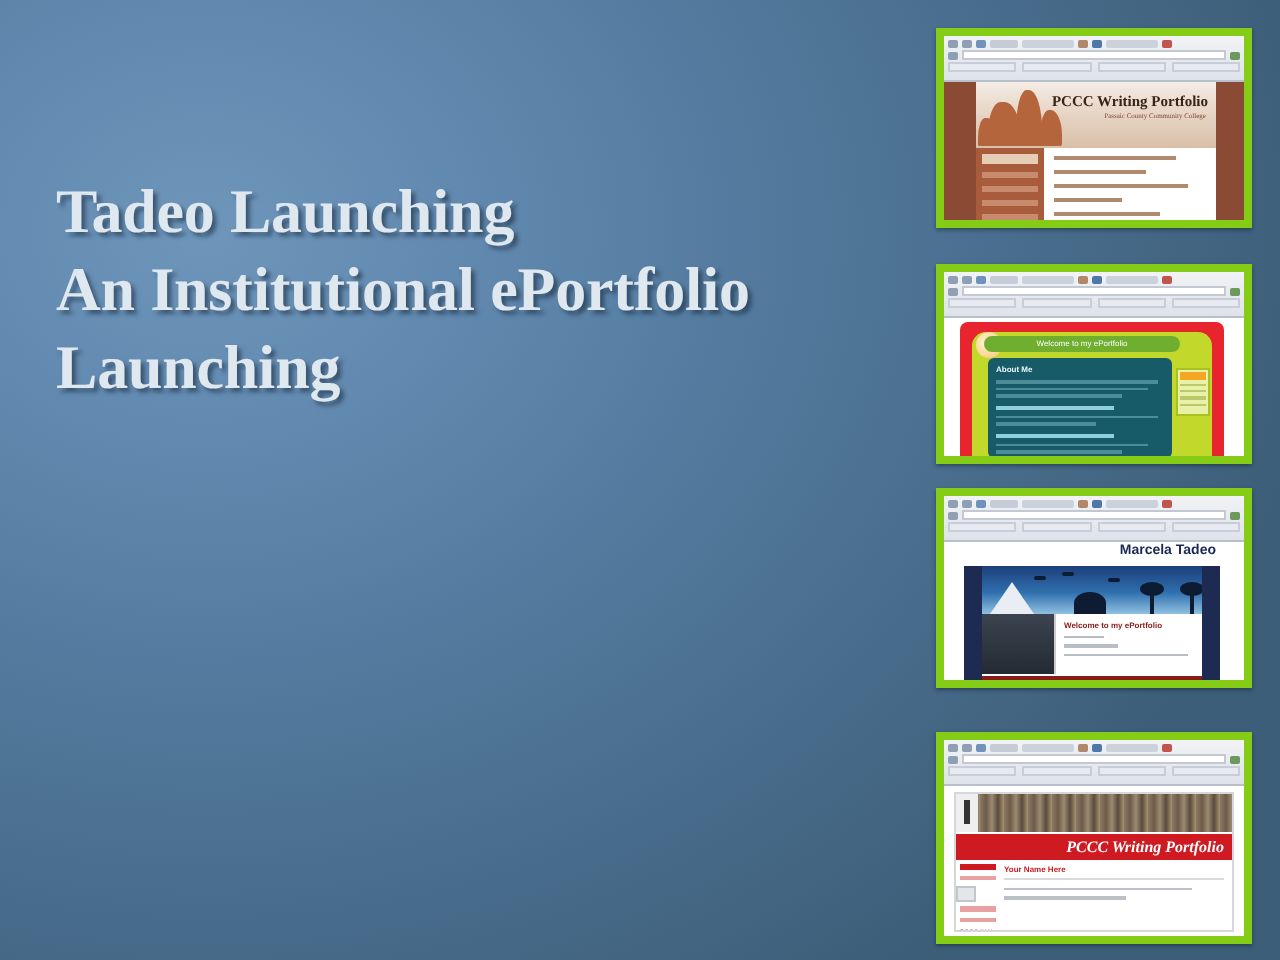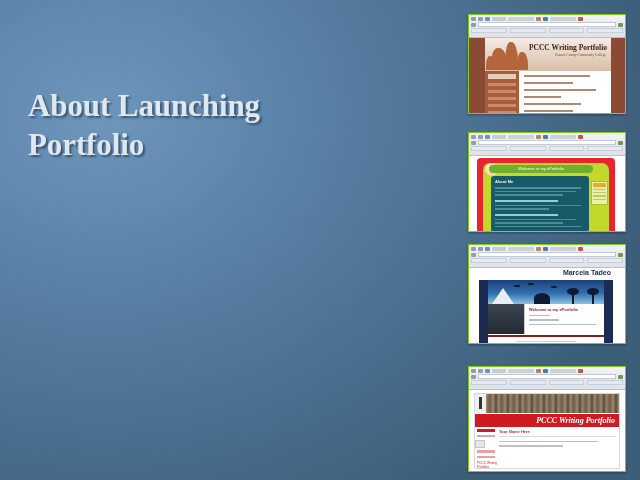--- a/index.html
+++ b/index.html
@@ -83,21 +83,21 @@
     position: absolute;
     left: 468px;
     top: 14px;
     z-index: 3;
     width: 160px;
   }
   .thumb {
     position: absolute;
     left: 0;
     width: 158px;
-    border: 1px solid #84cc16;
+    border: 4px solid #84cc16;
     box-sizing: border-box;
     background: #0ea5e9;
     overflow: hidden;
     box-shadow: 0 1px 2px rgba(10,25,40,0.45);
   }
   .thumb-1 { top: 0px;   height: 100px; }
   .thumb-2 { top: 118px; height: 100px; }
   .thumb-3 { top: 230px; height: 100px; }
   .thumb-4 { top: 352px; height: 106px; }
 
@@ -419,22 +419,23 @@
     font-family: "Liberation Sans", sans-serif;
     margin: 3px 0 1px 2px;
   }
 </style>
 </head>
 <body>
 
 <div class="slide">
 
   <div class="title-block">
-    <div class="title-line">About Launching</div>
-    <div class="title-line">Portfolio</div>
+    <div class="title-line">Tadeo Launching</div>
+    <div class="title-line">An Institutional ePortfolio</div>
+    <div class="title-line">Launching</div>
   </div>
 
 
   <div class="thumbs">
 
     <div class="thumb thumb-1">
       <div class="chrome">
         <div class="chrome-row">
           <i class="cbtn"></i>
           <i class="cbtn"></i>

